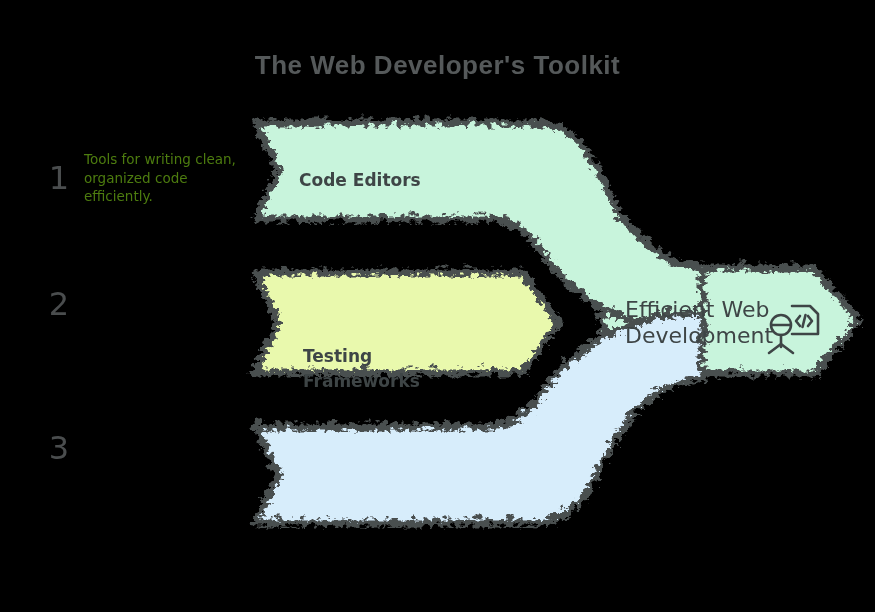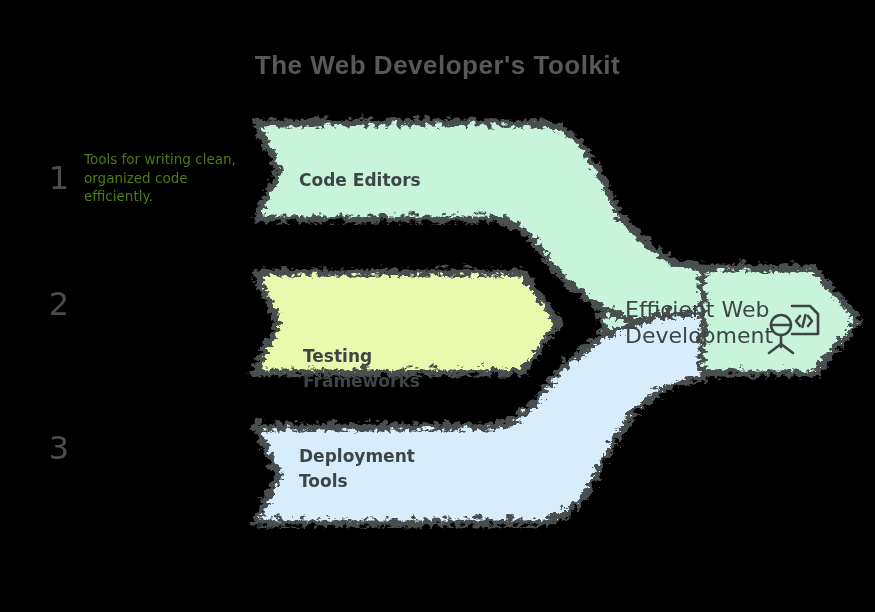--- a/index.html
+++ b/index.html
@@ -159,22 +159,20 @@
   <div class="side-note" id="note-2">
     <div class="note-number">2</div>
   </div>
   <div class="side-note" id="note-3">
     <div class="note-number">3</div>
   </div>
 
   <div class="flow-label" id="label-code-editors">Code Editors</div>
   <div class="flow-label" id="label-testing">Testing
 Frameworks</div>
-  <div class="flow-label" id="label-deployment">Deployment
-Tools</div>
 
   <div class="result-label">Efficient Web
 Development</div>
 
   <div class="result-icon">
     <svg width="60" height="58" viewBox="0 0 60 58" fill="none" stroke="#3e4546" stroke-width="2.6" stroke-linecap="round" stroke-linejoin="round">
 
       <path d="M28 6 L46 6 L54 14 L54 34 L28 34"></path>
       <path d="M36 16 L32 21 L36 26"></path>
       <path d="M44 16 L48 21 L44 26"></path>

